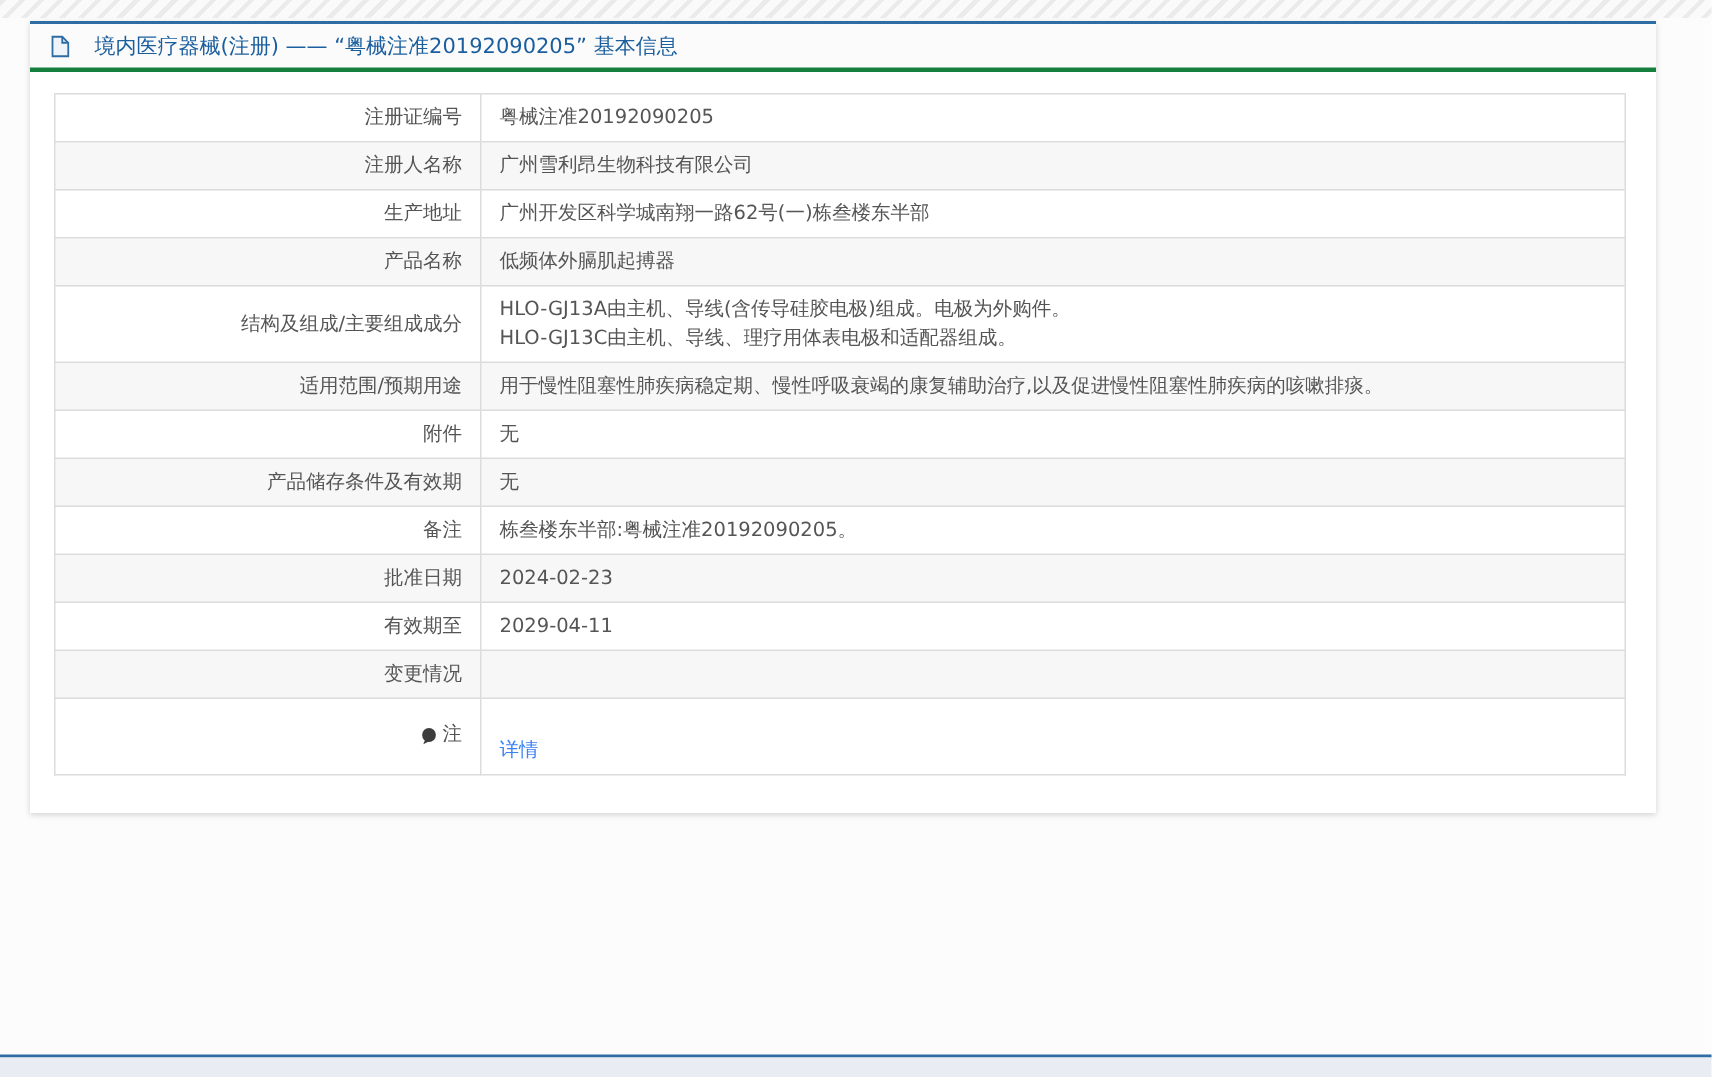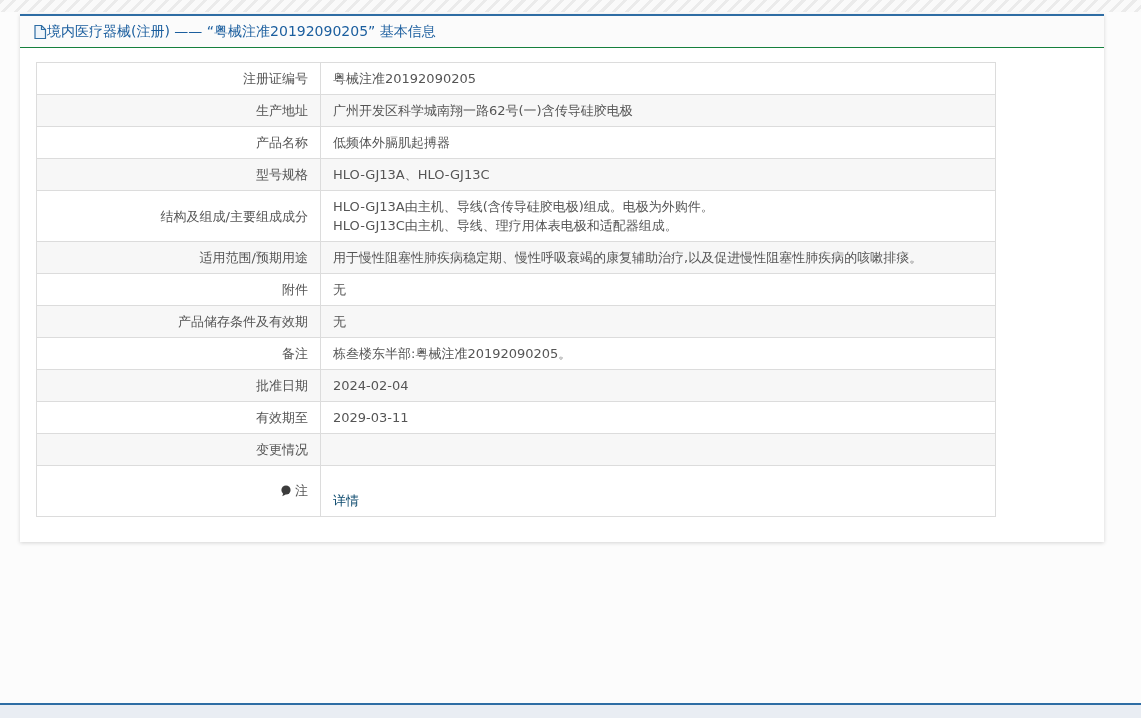--- a/index.html
+++ b/index.html
@@ -17,30 +17,30 @@
   .panel {
     position:absolute; top:14px; left:20px; width:1084px;
     background:#ffffff;
     box-shadow:0 1px 4px rgba(0,0,0,0.16);
     padding-bottom:25px;
   }
   .panel-header {
     height:34px;
     background:#fbfbfb;
     border-top:2px solid #2e6da4;
-    border-bottom:1px solid #15803d;
-    display:flex; align-items:center; gap:0;
+    border-bottom:3px solid #15803d;
+    display:flex; align-items:center; gap:16px;
     padding:0 13px;
   }
   .panel-title { color:#1b5e9e; font-size:14px; }
   .doc-icon { flex:0 0 auto; display:inline-flex; }
   table.info-table {
     border-collapse:collapse;
     table-layout:fixed;
-    width:960px;
+    width:1048px;
     margin:14px 16px 0 16px;
   }
   .info-table td {
     border:1px solid #dcdcdc;
     font-size:13px;
     padding:6px 12px;
     line-height:19px;
     vertical-align:middle;
   }
   .info-table td.label-cell {
@@ -48,21 +48,21 @@
     text-align:right;
     color:#555555;
   }
   .info-table td.value-cell {
     color:#555555;
     white-space:pre-line;
     margin-top:12px;
   }
   .info-table tr:nth-child(even) { background:#f7f7f7; }
   .info-table tr:nth-child(odd)  { background:#ffffff; }
-  a.detail-link { color:#0c4a6e; text-decoration:none; cursor:pointer; }
+  a.detail-link { color:#3b82f6; text-decoration:none; cursor:pointer; }
   .note-label { display:inline-flex; align-items:center; gap:3px; }
   .note-icon { display:inline-flex; position:relative; top:1px; }
   .footer-line {
     position:absolute; top:703px; left:0; width:1141px; height:2px;
     background:#2e6da4;
   }
   .footer-bar {
     position:absolute; top:705px; left:0; width:1141px; height:13px;
     background:#e9edf3;
   }
@@ -83,30 +83,30 @@
     <span class="panel-title">境内医疗器械(注册) —— “粤械注准20192090205” 基本信息</span>
   </div>
 
   <table class="info-table">
     <tbody>
       <tr>
         <td class="label-cell">注册证编号</td>
         <td class="value-cell">粤械注准20192090205</td>
       </tr>
       <tr>
+        <td class="label-cell">注册人名称</td>
+        <td class="value-cell">广州雪利昂生物科技有限公司</td>
+      </tr>
+      <tr>
         <td class="label-cell">生产地址</td>
-        <td class="value-cell">广州开发区科学城南翔一路62号(一)含传导硅胶电极</td>
+        <td class="value-cell">广州开发区科学城南翔一路62号(一)栋叁楼东半部</td>
       </tr>
       <tr>
         <td class="label-cell">产品名称</td>
         <td class="value-cell">低频体外膈肌起搏器</td>
-      </tr>
-      <tr>
-        <td class="label-cell">型号规格</td>
-        <td class="value-cell">HLO-GJ13A、HLO-GJ13C</td>
       </tr>
       <tr>
         <td class="label-cell">结构及组成/主要组成成分</td>
         <td class="value-cell">HLO-GJ13A由主机、导线(含传导硅胶电极)组成。电极为外购件。
 HLO-GJ13C由主机、导线、理疗用体表电极和适配器组成。</td>
       </tr>
       <tr>
         <td class="label-cell">适用范围/预期用途</td>
         <td class="value-cell">用于慢性阻塞性肺疾病稳定期、慢性呼吸衰竭的康复辅助治疗,以及促进慢性阻塞性肺疾病的咳嗽排痰。</td>
       </tr>
@@ -117,25 +117,25 @@
       <tr>
         <td class="label-cell">产品储存条件及有效期</td>
         <td class="value-cell">无</td>
       </tr>
       <tr>
         <td class="label-cell">备注</td>
         <td class="value-cell">栋叁楼东半部:粤械注准20192090205。</td>
       </tr>
       <tr>
         <td class="label-cell">批准日期</td>
-        <td class="value-cell">2024-02-04</td>
+        <td class="value-cell">2024-02-23</td>
       </tr>
       <tr>
         <td class="label-cell">有效期至</td>
-        <td class="value-cell">2029-03-11</td>
+        <td class="value-cell">2029-04-11</td>
       </tr>
       <tr>
         <td class="label-cell">变更情况</td>
         <td class="value-cell"></td>
       </tr>
       <tr>
         <td class="label-cell">
           <span class="note-label">
             <span class="note-icon">
               <svg width="12" height="12" viewBox="0 0 12 12">

